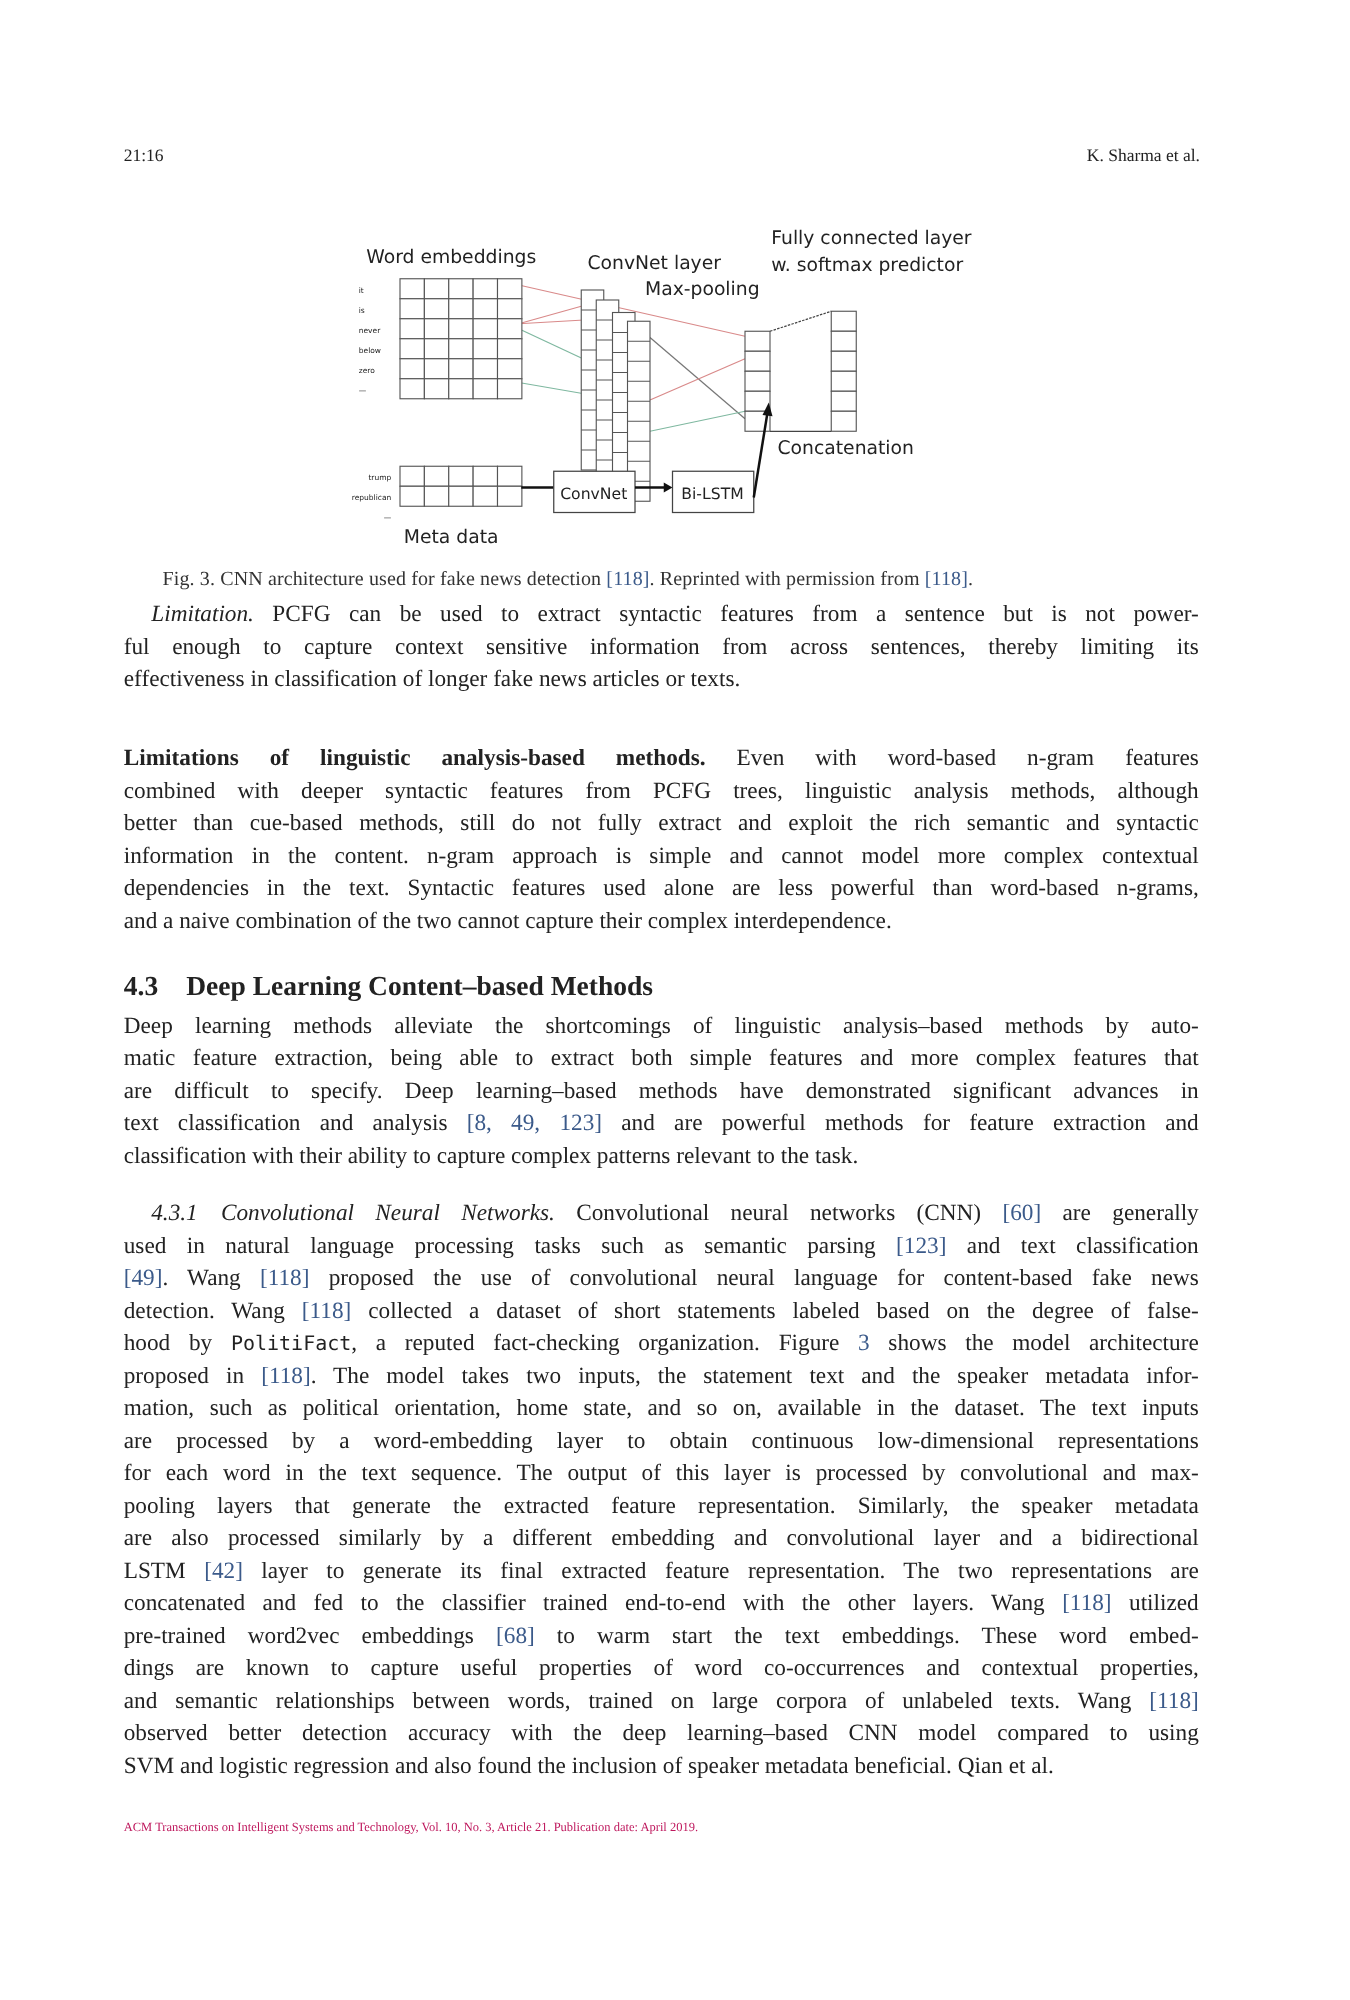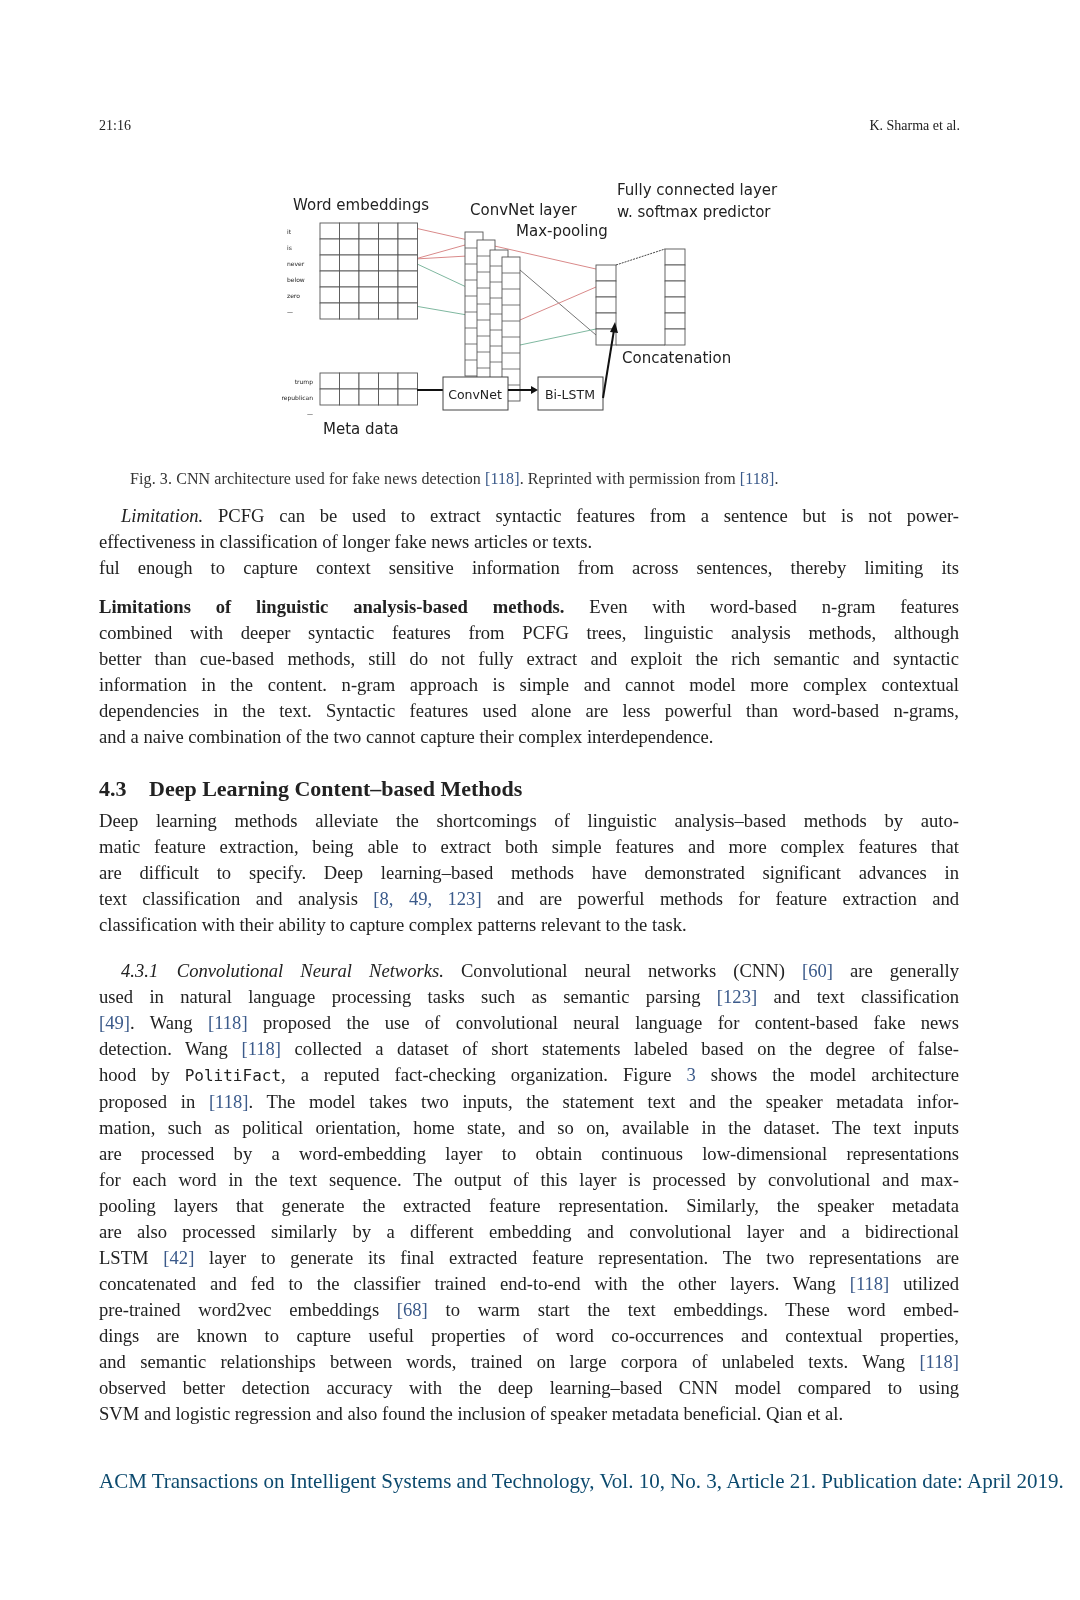--- a/index.html
+++ b/index.html
@@ -2,30 +2,30 @@
 <html><head>
 <meta charset="utf-8">
 <style>
   html, body { margin: 0; padding: 0; background: #ffffff; }
   body { width: 1080px; height: 1600px; position: relative; overflow: hidden;
          font-family: "Liberation Serif", "DejaVu Serif", serif; color: #222; }
   .hdr { position: absolute; top: 118px; font-size: 14px; text-align: center; }
   .hdr.left { left: 99px; } .hdr.right { right: 120px; }
   #figure { position: absolute; left: 250px; top: 170px; width: 560px; height: 280px; }
   #figure text { font-family: "DejaVu Sans", sans-serif; fill: #222; }
-  .caption { position: absolute; left: 130px; top: 455px; font-size: 16px; color: #333; letter-spacing: 0.1px; margin-top: 15px; }
+  .caption { position: absolute; left: 130px; top: 455px; font-size: 16px; color: #333; letter-spacing: 0.1px; }
   .cite { color: #3b5a8a; }
   .txt { position: absolute; left: 99px; width: 860px; font-size: 18.6px; line-height: 26px; text-align: justify; }
   .txt .line { display: block; text-align: justify; text-align-last: justify; white-space: nowrap; }
   .txt .line.last { text-align-last: left; }
   .ind { padding-left: 22px; }
   .h43 { position: absolute; left: 99px; top: 776px; font-size: 22px; font-weight: bold; }
   .h43 .num { display: inline-block; width: 50px; }
   .mono { font-family: "DejaVu Sans Mono", monospace; font-size: 16px; }
-  .footer { position: absolute; left: 99px; top: 1457px; font-size: 21px; color: #0c4a6e; margin-top: 12px; }
+  .footer { position: absolute; left: 99px; top: 1457px; font-size: 10px; color: #be185d; }
 </style>
 </head>
 <body>
 
 <div class="hdr left">21:16</div>
 <div class="hdr right">K. Sharma et al.</div>
 
 <svg id="figure" viewBox="0 0 560 280" xmlns="http://www.w3.org/2000/svg">
   <g id="fig-links">
       <line x1="165" y1="58" x2="346" y2="99" stroke="#d98a8a" stroke-width="1"></line>
@@ -164,24 +164,24 @@
   <rect x="288" y="207" width="65" height="33" fill="#fff" stroke="#444"></rect>
   <text x="320" y="229" font-size="12.5" text-anchor="middle">Bi-LSTM</text>
   <line x1="353" y1="228" x2="364" y2="160" stroke="#111" stroke-width="2"></line>
   <polygon points="360,162 365,152 368,163" fill="#111"></polygon>
 </svg>
 
 <div class="caption">
   <span>Fig. 3.  CNN architecture used for fake news detection </span><span class="cite">[118]</span><span>. Reprinted with permission from </span><span class="cite">[118]</span><span>.</span>
 </div>
 
-<div class="txt" style="top:503px">
+<div class="txt" style="top:479px">
   <span class="line ind"><i>Limitation.</i><span> PCFG can be used to extract syntactic features from a sentence but is not power-</span></span>
+  <span class="line">ful enough to capture context sensitive information from across sentences, thereby limiting its</span>
   <span class="line last">effectiveness in classification of longer fake news articles or texts.</span>
-  <span class="line">ful enough to capture context sensitive information from across sentences, thereby limiting its</span>
 </div>
 
 <div class="txt" style="top:594px">
   <span class="line"><b>Limitations of linguistic analysis-based methods.</b><span> Even with word-based n-gram features</span></span>
   <span class="line">combined with deeper syntactic features from PCFG trees, linguistic analysis methods, although</span>
   <span class="line">better than cue-based methods, still do not fully extract and exploit the rich semantic and syntactic</span>
   <span class="line">information in the content. n-gram approach is simple and cannot model more complex contextual</span>
   <span class="line">dependencies in the text. Syntactic features used alone are less powerful than word-based n-grams,</span>
   <span class="line last">and a naive combination of the two cannot capture their complex interdependence.</span>
 </div>

